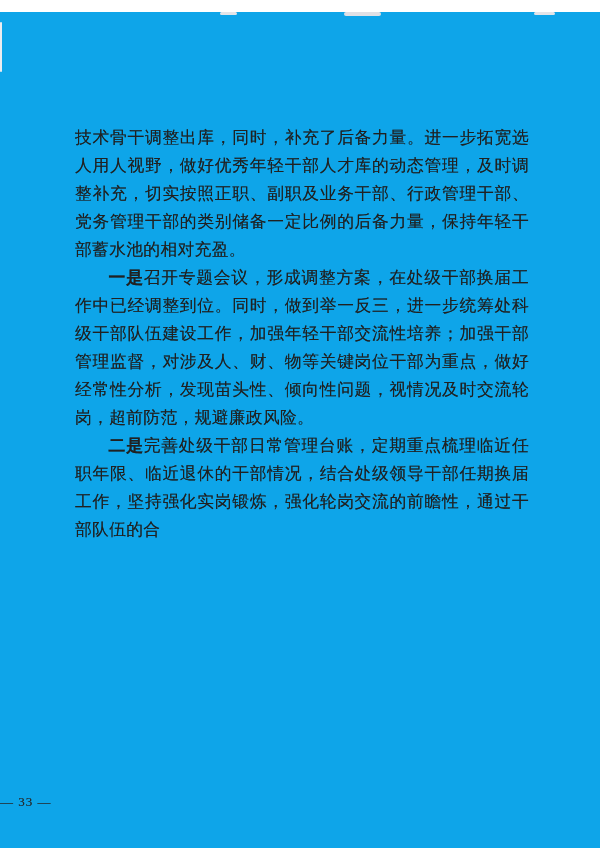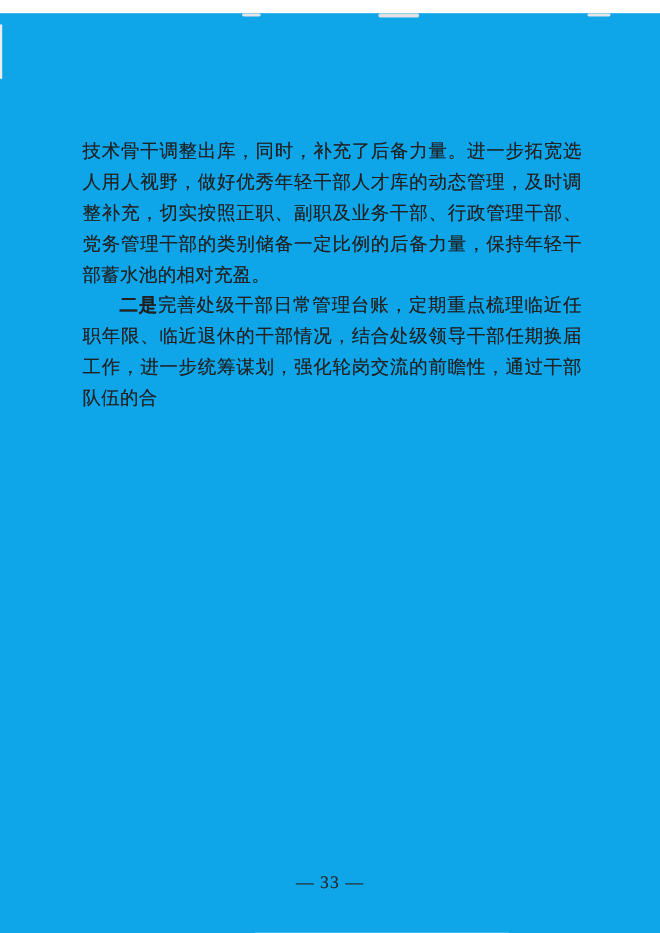--- a/index.html
+++ b/index.html
@@ -43,22 +43,22 @@
   }
   .para { margin: 0; text-indent: 2em; }
   .para.continued { text-indent: 0; }
   .para .bold { font-weight: bold; }
 
   .page-number {
     position: absolute;
     left: 0;
     top: 782px;
     width: 100%;
-    text-align: center;
-    font-size: 16px;
+    text-align: left;
+    font-size: 13px;
     color: #2a2a2a;
     letter-spacing: 1px;
     text-shadow: 0 0 0.4px rgba(20,20,20,0.5);
   }
 </style>
 </head>
 <body>
 
 <div class="page">
 
@@ -68,23 +68,26 @@
   <div class="artifact a4"></div>
 
   <div class="body-text">
 
     <p class="para continued">
       <span>技术骨干调整出库，同时，补充了后备力量。进一步拓宽选人用人视野，做好优秀年轻干部人才库的动态管理，及时调整补充，切实按照正职、副职及业务干部、行政管理干部、党务管理干部的类别储备一定比例的后备力量，保持年轻干部蓄水池的相对充盈。</span>
     </p>
 
 
 
+    <p class="para">
+      <span class="bold">一是</span><span>召开专题会议，形成调整方案，在处级干部换届工作中已经调整到位。同时，做到举一反三，进一步统筹处科级干部队伍建设工作，加强年轻干部交流性培养；加强干部管理监督，对涉及人、财、物等关键岗位干部为重点，做好经常性分析，发现苗头性、倾向性问题，视情况及时交流轮岗，超前防范，规避廉政风险。</span>
+    </p>
 
     <p class="para">
-      <span class="bold">二是</span><span>完善处级干部日常管理台账，定期重点梳理临近任职年限、临近退休的干部情况，结合处级领导干部任期换届工作，进一步统筹谋划，强化轮岗交流的前瞻性，通过干部队伍的合</span>
+      <span class="bold">二是</span><span>完善处级干部日常管理台账，定期重点梳理临近任职年限、临近退休的干部情况，结合处级领导干部任期换届工作，坚持强化实岗锻炼，强化轮岗交流的前瞻性，通过干部队伍的合</span>
     </p>
 
   </div>
 
   <div class="page-number">
     <span>— 33 —</span>
   </div>
 
 </div>
 

